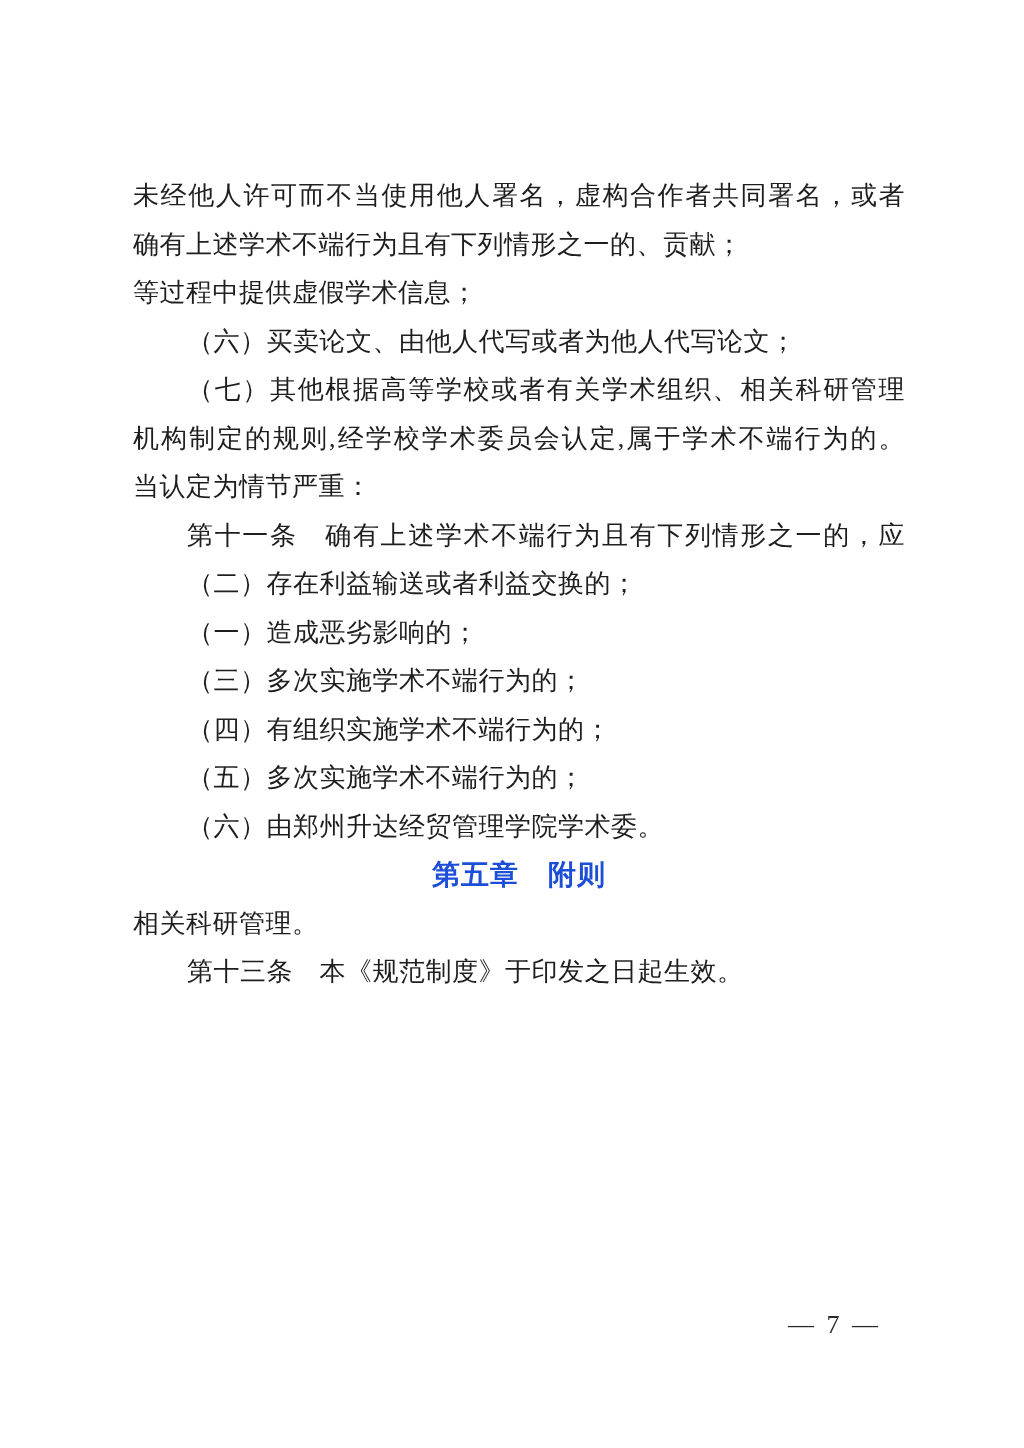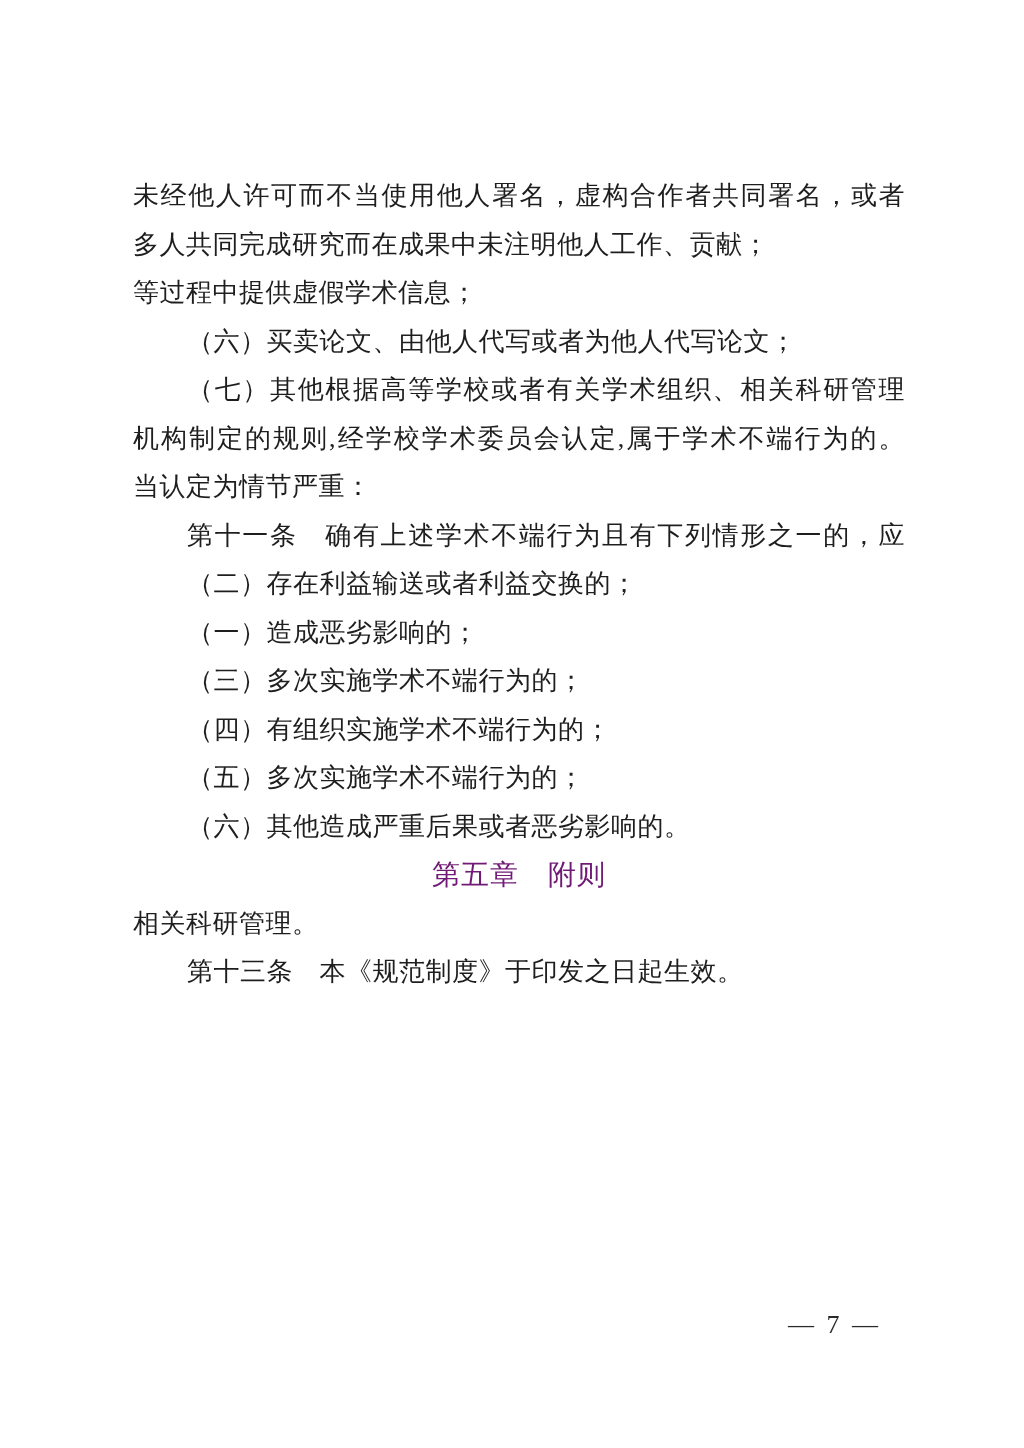--- a/index.html
+++ b/index.html
@@ -39,55 +39,55 @@
   .line.justify {
     text-align: justify;
     text-align-last: justify;
   }
   .line.indent {
     text-indent: 54px;
   }
   .line.heading {
     text-align: center;
     text-align-last: center;
-    font-weight: normal;
+    font-weight: bold;
     font-family: "Liberation Sans", "DejaVu Sans", sans-serif;
     font-size: 28px;
     letter-spacing: 1px;
-    color: #701a75;
+    color: #1d4ed8;
   }
   .page-number {
     position: absolute;
     left: 788px;
     top: 1310px;
     font-size: 26px;
     line-height: 30px;
     color: #2a2a2a;
     letter-spacing: 3px;
     font-family: "Liberation Serif", "DejaVu Serif", serif;
     white-space: nowrap;
   }
 </style>
 </head>
 <body>
 
 <div class="page">
   <div class="content" id="doc-lines">
       <div class="line justify">未经他人许可而不当使用他人署名，虚构合作者共同署名，或者</div>
-      <div class="line">多人共同完成研究而在成果中未注明他人工作、贡献；</div>
+      <div class="line">确有上述学术不端行为且有下列情形之一的、贡献；</div>
       <div class="line">等过程中提供虚假学术信息；</div>
       <div class="line indent">（六）买卖论文、由他人代写或者为他人代写论文；</div>
       <div class="line justify indent">（七）其他根据高等学校或者有关学术组织、相关科研管理</div>
       <div class="line justify">机构制定的规则,经学校学术委员会认定,属于学术不端行为的。</div>
       <div class="line">当认定为情节严重：</div>
       <div class="line justify indent">第十一条　确有上述学术不端行为且有下列情形之一的，应</div>
       <div class="line indent">（二）存在利益输送或者利益交换的；</div>
       <div class="line indent">（一）造成恶劣影响的；</div>
       <div class="line indent">（三）多次实施学术不端行为的；</div>
       <div class="line indent">（四）有组织实施学术不端行为的；</div>
       <div class="line indent">（五）多次实施学术不端行为的；</div>
-      <div class="line indent">（六）其他造成严重后果或者恶劣影响的。</div>
+      <div class="line indent">（六）由郑州升达经贸管理学院学术委。</div>
       <div class="line heading">第五章　附则</div>
       <div class="line">相关科研管理。</div>
       <div class="line indent">第十三条　本《规范制度》于印发之日起生效。</div>
     </div>
   <div class="page-number">— 7 —</div>
 </div>
 
 </body></html>

